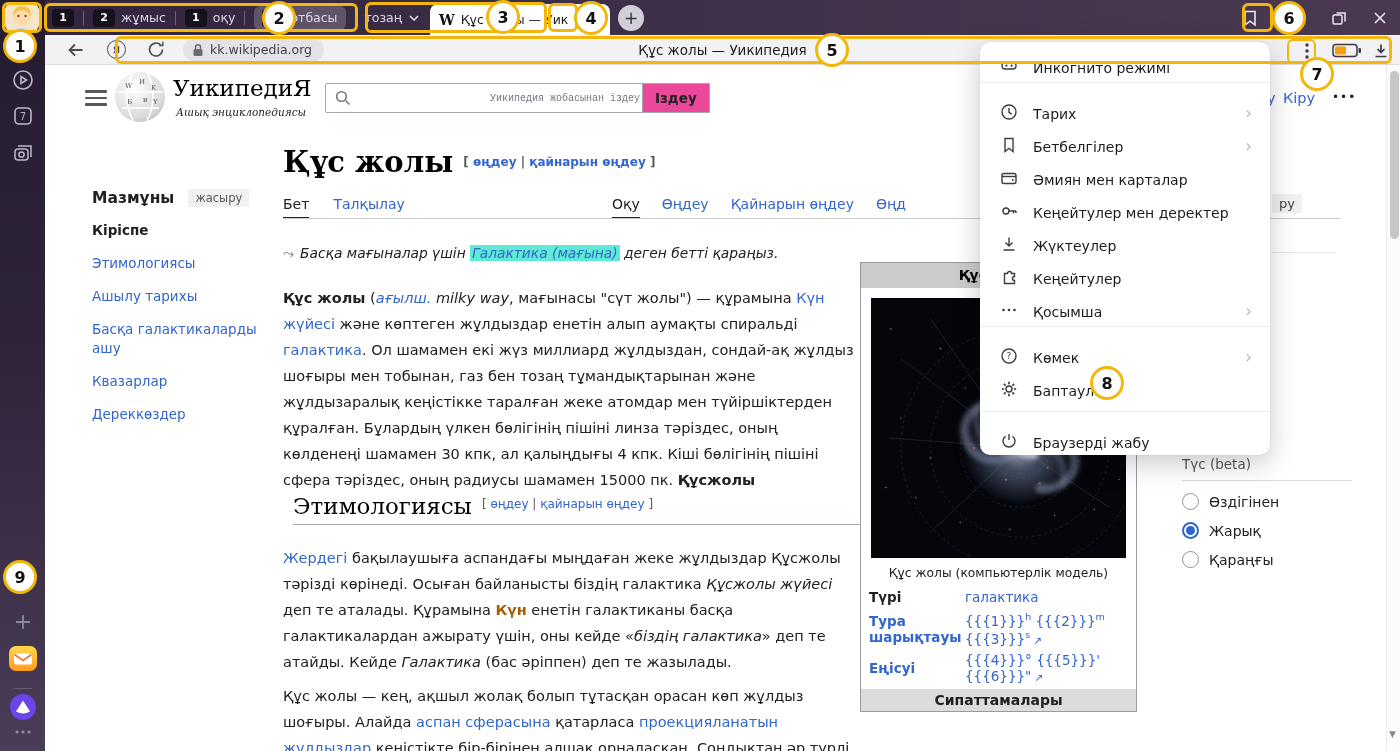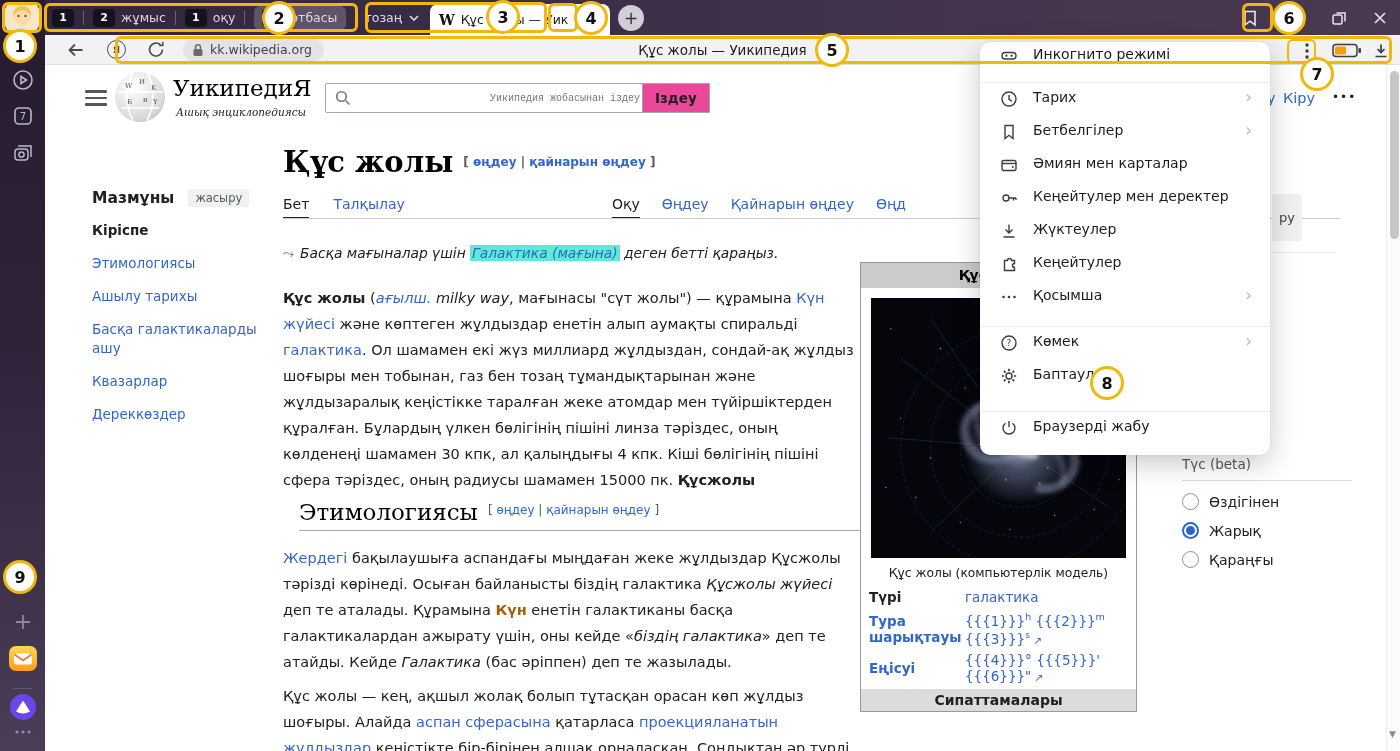--- a/index.html
+++ b/index.html
@@ -70,21 +70,21 @@
   .toc .cur{color:#202122;font-weight:bold;}
   
   .art-h1{position:absolute;left:238px;top:80px;font-family:"DejaVu Serif","Liberation Serif",serif;font-size:29px;color:#000;}
   .editlinks{font-size:12px;font-family:"DejaVu Sans",sans-serif;margin-left:10px;vertical-align:6px;}
   .ptabs-l{position:absolute;left:238px;top:131px;display:flex;gap:24px;font-size:14px;}
   .ptabs-r{position:absolute;left:567px;top:131px;display:flex;gap:22px;font-size:14px;white-space:nowrap;}
   .ptab{padding-bottom:5px;}
   .ptab.on{color:#202122;border-bottom:2px solid #202122;}
   .ptab-border{position:absolute;left:238px;top:153px;width:1057px;height:1px;background:#c8ccd1;}
   .frag-pill{position:absolute;left:1227px;top:129px;background:#eef0f2;border-radius:2px;font-size:13px;
-             color:#444;padding:16px 7px;}
+             color:#444;padding:2px 7px;}
   .frag-line{position:absolute;left:1227px;top:187px;width:64px;height:1px;background:#e7e7e7;}
   .hatnote{position:absolute;left:238px;top:180px;font-size:13.8px;color:#202122;}
   .hatnote .aicon{color:#72777d;margin-right:6px;}
   .para{position:absolute;left:238px;width:574px;font-size:14.5px;line-height:26px;color:#202122;overflow:hidden;}
   .p1{top:205px;height:212px;} .p2{top:465px;height:134px;} .p3{top:603px;height:110px;}
   .art-h2{position:absolute;left:238px;top:418px;width:574px;font-family:"DejaVu Serif",serif;font-size:23px;color:#000;
           border-bottom:1px solid #a2a9b1;padding-bottom:5px;}
   
   .infobox{position:absolute;left:815px;top:197px;width:277px;border:1px solid #9b9b9b;background:#fff;
            box-sizing:border-box;font-size:13.5px;}
@@ -106,21 +106,21 @@
   .rad.sel{border:2px solid #2a66cc;display:flex;align-items:center;justify-content:center;}
   .rad.sel::after{content:"";width:9px;height:9px;border-radius:50%;background:#2a66cc;}
   
   .scroll{position:absolute;left:1341px;top:0;width:14px;height:686px;background:#fcfcfc;border-left:1px solid #ececec;box-sizing:border-box;}
   .thumb{position:absolute;left:2.5px;top:6px;width:9px;height:168px;background:#c6c6c6;border-radius:5px;}
   .sdown{position:absolute;left:2px;top:664px;color:#8a8a8a;font-size:9px;}
   
   .menu{position:absolute;left:980px;top:42px;width:290px;height:413px;background:#fff;z-index:50;
         border-radius:10px;box-shadow:0 8px 28px rgba(0,0,0,.22),0 0 1px rgba(0,0,0,.2);
         padding-top:4px;box-sizing:border-box;}
-  .mi{height:33px;display:flex;align-items:flex-start;padding:0 18px;}
+  .mi{height:33px;display:flex;align-items:flex-end;padding:0 18px;}
   .mi.first{height:30px;}
   .mic{width:22px;margin-right:13px;display:flex;align-items:center;justify-content:center;}
   .mil{font-size:14px;color:#1c1c1e;}
   .mch{margin-left:auto;color:#b9b9bd;font-size:17px;line-height:1;}
   .mdv{height:1px;background:#ececee;margin:6px 0;}
   .mdv.big{margin-top:12px;}
   
   .annos{position:absolute;left:0;top:0;width:1400px;height:751px;z-index:100;pointer-events:none;}
   .abox{position:absolute;border:3px solid #f3b70c;border-radius:6px;box-sizing:border-box;}
   .acirc{position:absolute;width:34px;height:34px;border-radius:50%;background:#fff;border:3.5px solid #f3b70c;
@@ -367,21 +367,21 @@
     <div class="ptab-border"></div>
     <span class="frag-pill">ру</span>
     <div class="frag-line"></div>
 
     <div class="hatnote">
       <span class="aicon">⤳</span><span><span class="i">Басқа мағыналар үшін </span><span class="pink">Галактика (мағына)</span><span class="i"> деген бетті қараңыз.</span></span>
     </div>
 
     <p class="para p1"><span class="b">Құс жолы</span><span> (</span><span class="lk i">ағылш.</span><span> </span><span class="i">milky way</span><span>, мағынасы "сүт жолы") — құрамына </span><span class="lk">Күн жүйесі</span><span> және көптеген жұлдыздар енетін алып аумақты спиральді </span><span class="lk">галактика</span><span>. Ол шамамен екі жүз миллиард жұлдыздан, сондай-ақ жұлдыз шоғыры мен тобынан, газ бен тозаң тұмандықтарынан және жұлдызаралық кеңістікке таралған жеке атомдар мен түйіршіктерден құралған. Бұлардың үлкен бөлігінің пішіні линза тәріздес, оның көлденеңі шамамен 30 кпк, ал қалыңдығы 4 кпк. Кіші бөлігінің пішіні сфера тәріздес, оның радиусы шамамен 15000 пк. </span><span class="b">Құсжолы</span></p>
 
-    <h2 class="art-h2" style="margin:16px;font-weight:normal">
+    <h2 class="art-h2" style="margin:10px;font-weight:normal">
       <span>Этимологиясы</span><span class="editlinks"><span class="dim">[ </span><span class="lk">өңдеу</span><span class="dim"> | </span><span class="lk">қайнарын өңдеу</span><span class="dim"> ]</span></span>
     </h2>
     <p class="para p2"><span class="lk">Жердегі</span><span> бақылаушыға аспандағы мыңдаған жеке жұлдыздар Құсжолы тәрізді көрінеді. Осыған байланысты біздің галактика </span><span class="i">Құсжолы жүйесі</span><span> деп те аталады. Құрамына </span><span class="lkg">Күн</span><span> енетін галактиканы басқа галактикалардан ажырату үшін, оны кейде «</span><span class="i">біздің галактика</span><span>» деп те атайды. Кейде </span><span class="i">Галактика</span><span> (бас әріппен) деп те жазылады.</span></p>
     <p class="para p3"><span>Құс жолы — кең, ақшыл жолақ болып тұтасқан орасан көп жұлдыз шоғыры. Алайда </span><span class="lk">аспан сферасына</span><span> қатарласа </span><span class="lk">проекцияланатын жұлдыздар</span><span> кеңістікте бір-бірінен алшақ орналасқан. Сондықтан әр түрлі бағытта секундына ондаған, жүздеген километр жылдамдықпен қозғалатындығына қарамастан, олар бір-бірімен ешқашан</span></p>
 
     <aside class="infobox">
       <div class="ib-title">Құс жолы</div>
       <div class="ib-img">
         <svg width="255" height="260" viewBox="0 0 257 260">
           <defs>

